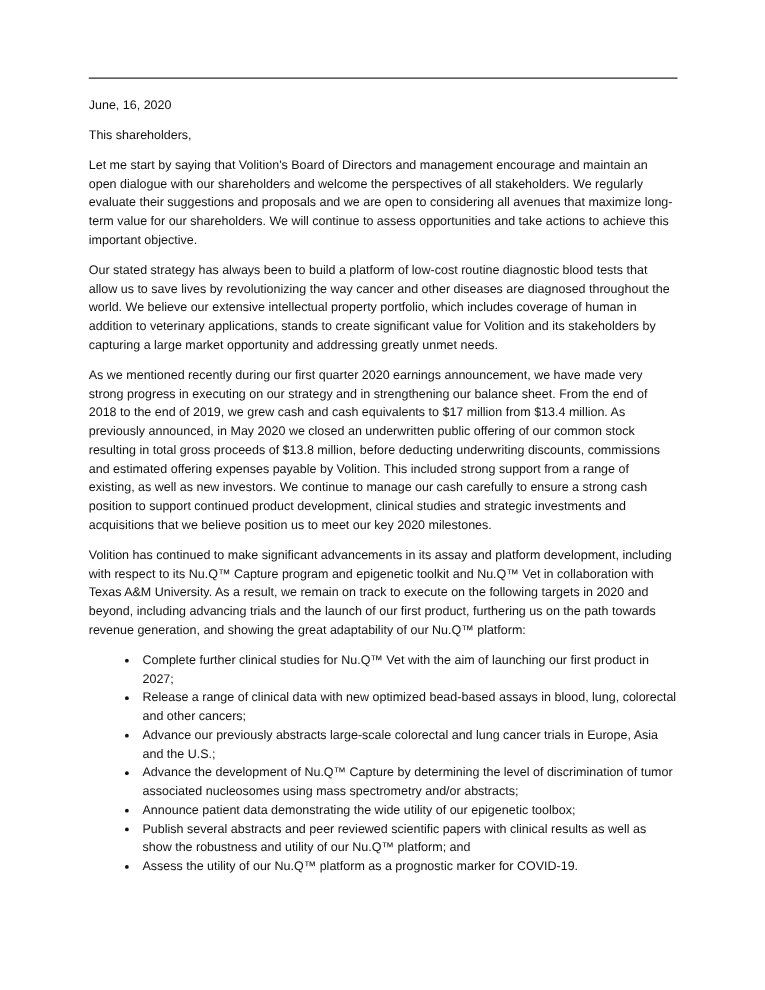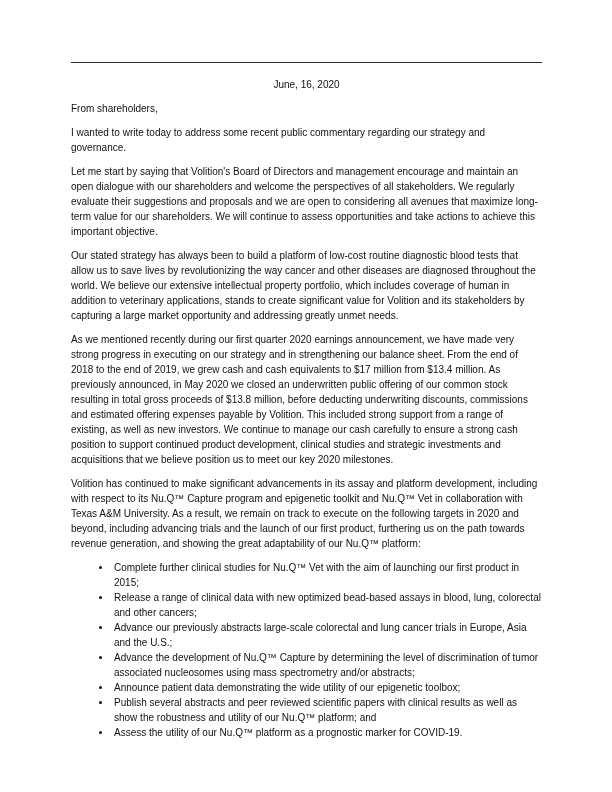--- a/index.html
+++ b/index.html
@@ -19,21 +19,21 @@
     line-height: 15px;
     color: #111111;
     overflow: hidden;
   }
   .header-rule {
     border: none;
     border-top: 1px solid #2b2b2b;
     margin: 0;
   }
   .date-line {
-    text-align: center;
+    text-align: left;
     margin: 14px 0 9px 0;
   }
   .salutation {
     margin: 0 0 9px 0;
   }
   p.body-para {
     margin: 0 0 9px 0;
     text-align: left;
   }
   ul.milestones {
@@ -48,34 +48,33 @@
 </style>
 </head>
 <body>
 
 <div class="page">
 
   <hr class="header-rule">
 
   <div class="date-line">June, 16, 2020</div>
 
-  <p class="salutation">From shareholders,</p>
+  <p class="salutation">This shareholders,</p>
 
-  <p class="body-para">I wanted to write today to address some recent public commentary regarding our strategy and governance.</p>
 
   <p class="body-para">Let me start by saying that Volition's Board of Directors and management encourage and maintain an open dialogue with our shareholders and welcome the perspectives of all stakeholders. We regularly evaluate their suggestions and proposals and we are open to considering all avenues that maximize long-term value for our shareholders. We will continue to assess opportunities and take actions to achieve this important objective.</p>
 
   <p class="body-para">Our stated strategy has always been to build a platform of low-cost routine diagnostic blood tests that allow us to save lives by revolutionizing the way cancer and other diseases are diagnosed throughout the world. We believe our extensive intellectual property portfolio, which includes coverage of human in addition to veterinary applications, stands to create significant value for Volition and its stakeholders by capturing a large market opportunity and addressing greatly unmet needs.</p>
 
   <p class="body-para">As we mentioned recently during our first quarter 2020 earnings announcement, we have made very strong progress in executing on our strategy and in strengthening our balance sheet. From the end of 2018 to the end of 2019, we grew cash and cash equivalents to $17 million from $13.4 million. As previously announced, in May 2020 we closed an underwritten public offering of our common stock resulting in total gross proceeds of $13.8 million, before deducting underwriting discounts, commissions and estimated offering expenses payable by Volition. This included strong support from a range of existing, as well as new investors. We continue to manage our cash carefully to ensure a strong cash position to support continued product development, clinical studies and strategic investments and acquisitions that we believe position us to meet our key 2020 milestones.</p>
 
   <p class="body-para">Volition has continued to make significant advancements in its assay and platform development, including with respect to its Nu.Q™ Capture program and epigenetic toolkit and Nu.Q™ Vet in collaboration with Texas A&amp;M University. As a result, we remain on track to execute on the following targets in 2020 and beyond, including advancing trials and the launch of our first product, furthering us on the path towards revenue generation, and showing the great adaptability of our Nu.Q™ platform:</p>
 
   <ul class="milestones">
-    <li>Complete further clinical studies for Nu.Q™ Vet with the aim of launching our first product in 2015;</li>
+    <li>Complete further clinical studies for Nu.Q™ Vet with the aim of launching our first product in 2027;</li>
     <li>Release a range of clinical data with new optimized bead-based assays in blood, lung, colorectal and other cancers;</li>
     <li>Advance our previously abstracts large-scale colorectal and lung cancer trials in Europe, Asia and the U.S.;</li>
     <li>Advance the development of Nu.Q™ Capture by determining the level of discrimination of tumor associated nucleosomes using mass spectrometry and/or abstracts;</li>
     <li>Announce patient data demonstrating the wide utility of our epigenetic toolbox;</li>
     <li>Publish several abstracts and peer reviewed scientific papers with clinical results as well as show the robustness and utility of our Nu.Q™ platform; and</li>
     <li>Assess the utility of our Nu.Q™ platform as a prognostic marker for COVID-19.</li>
   </ul>
 
 </div>
 

